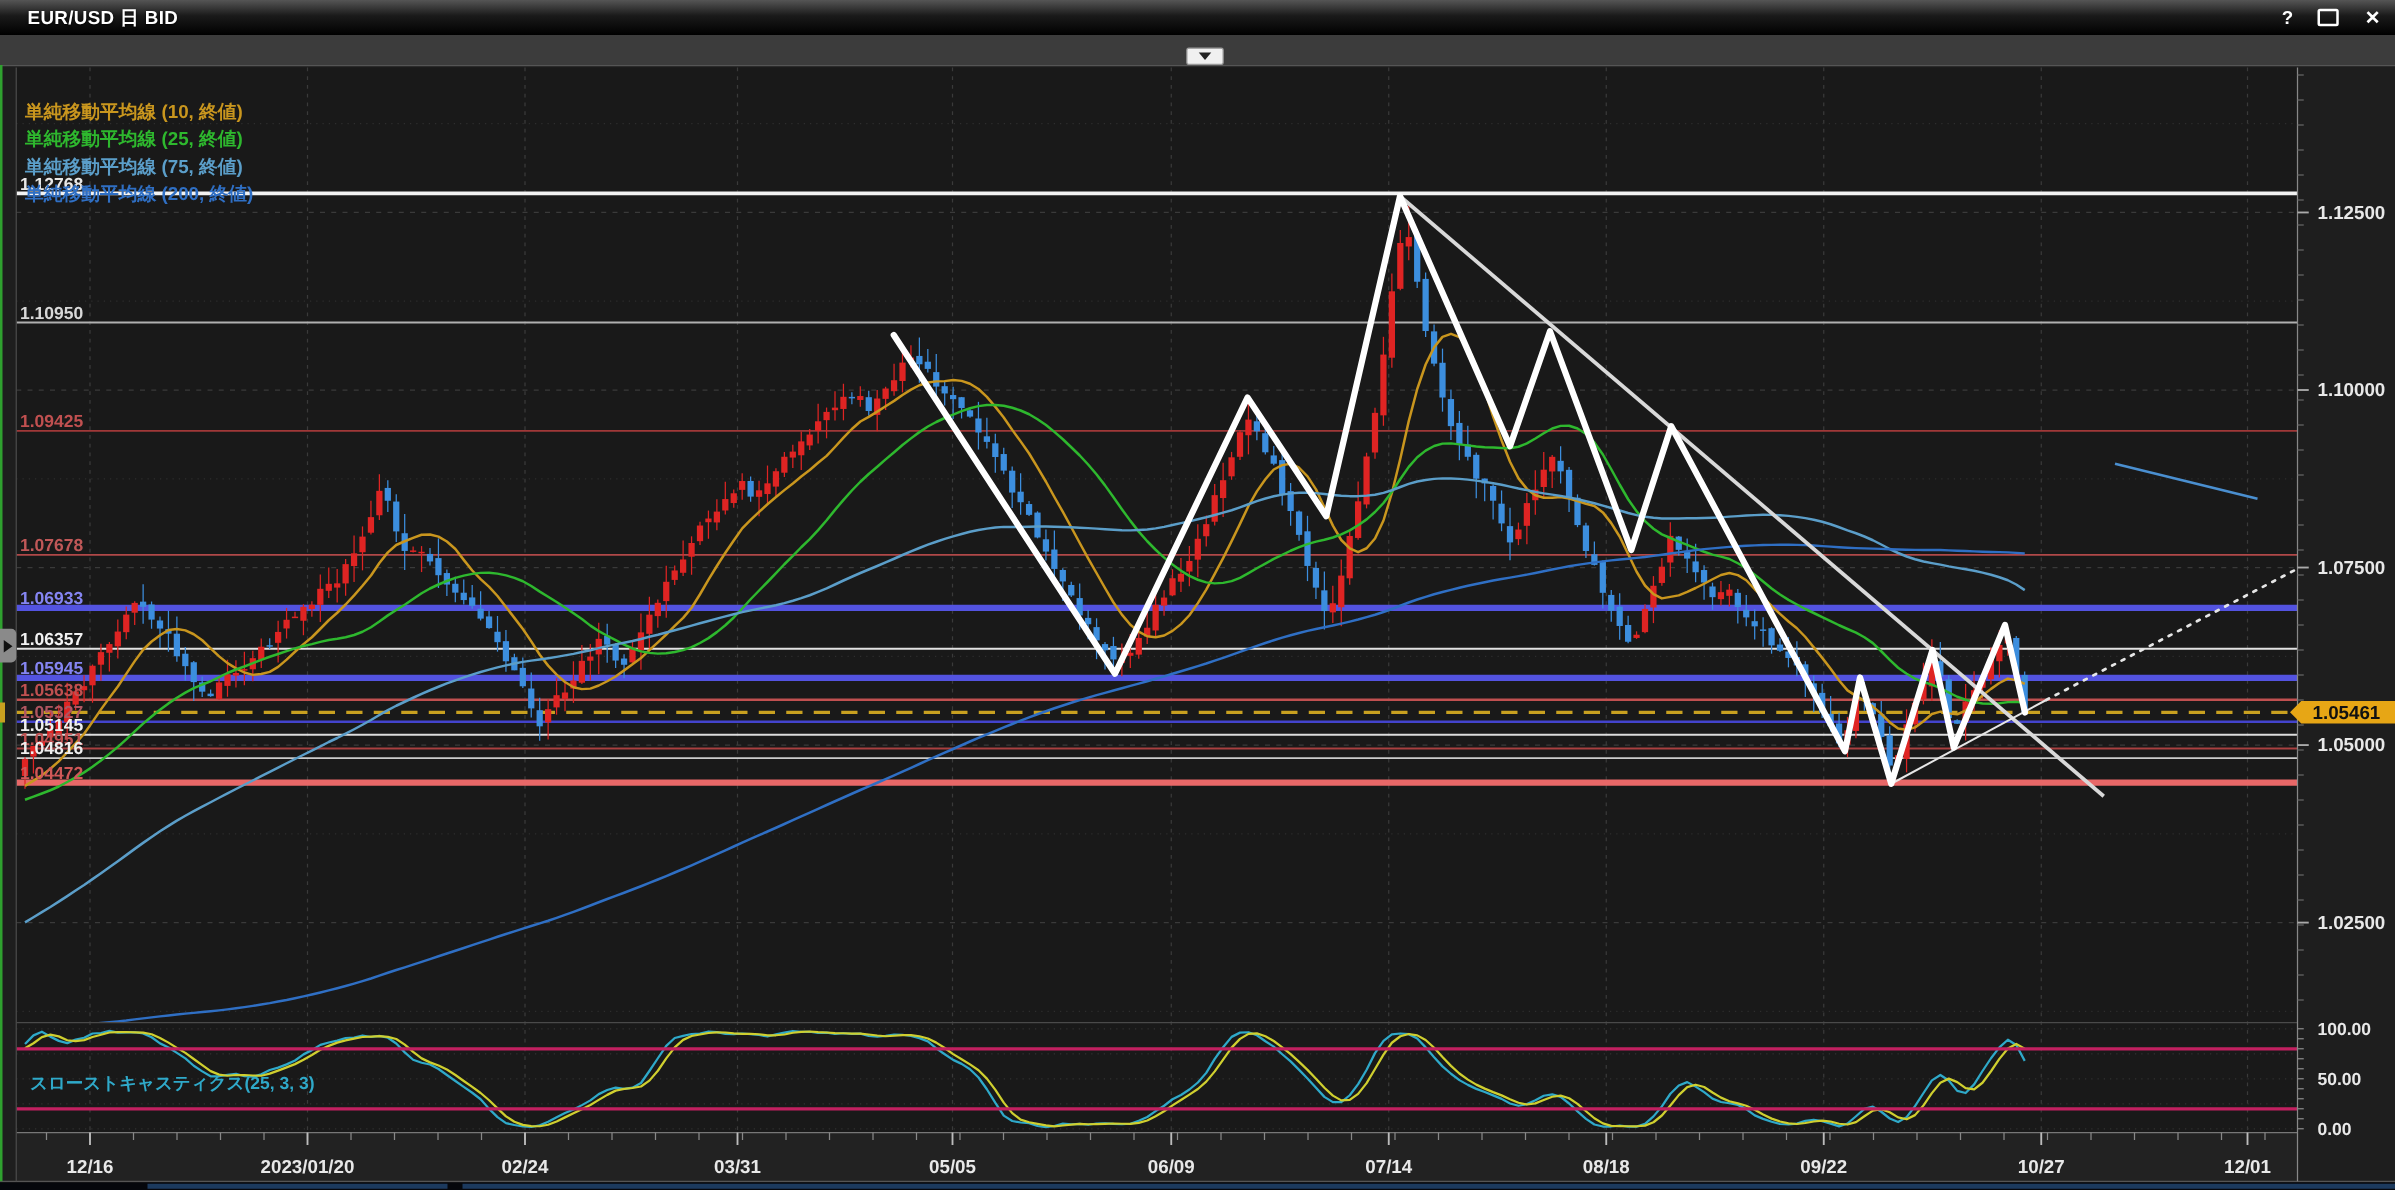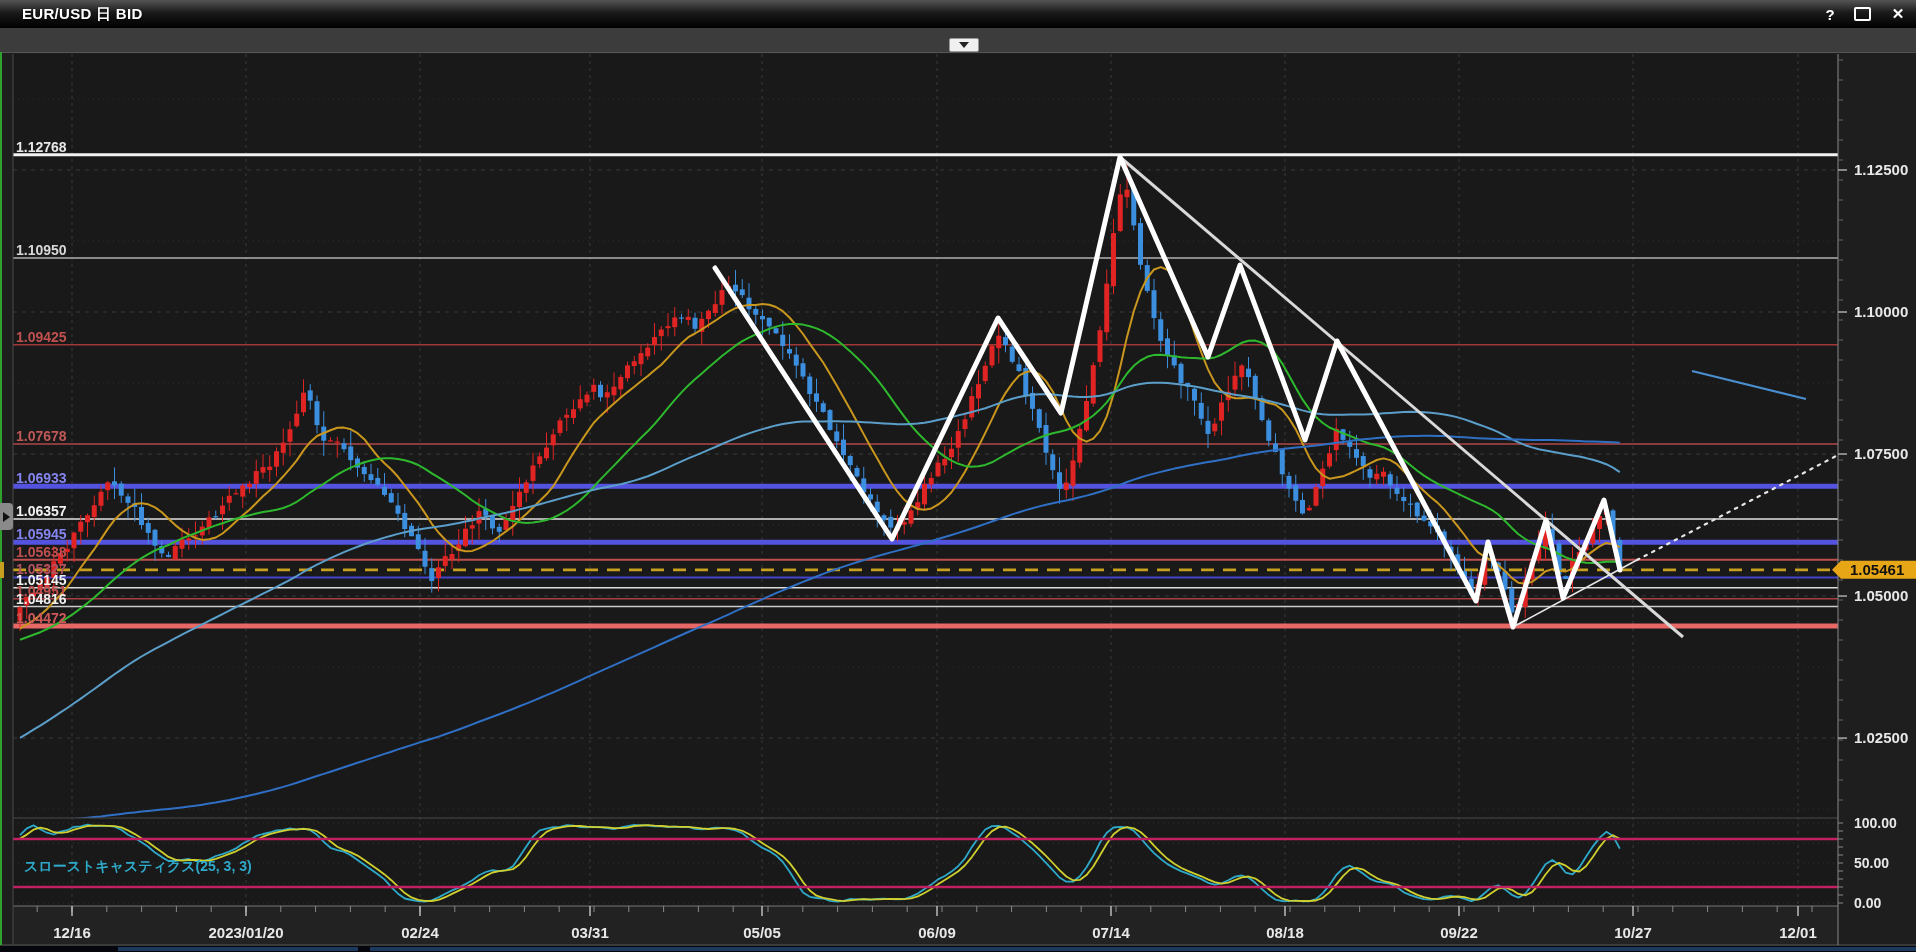--- a/index.html
+++ b/index.html
@@ -764,20 +764,26 @@
         <text x="1850" y="574.8605900000002" fill="#111111" font-size="15" font-weight="bold">1.05461</text>
       </svg>
   </div>
 
   <div id="left-edge"></div>
   <div id="left-marker-tab">
     <div class="tri"></div>
   </div>
   <div id="left-price-tick"></div>
 
+  <div id="legend">
+    <div style="color: rgb(201, 150, 30);">単純移動平均線 (10, 終値)</div>
+    <div style="color: rgb(46, 184, 46);">単純移動平均線 (25, 終値)</div>
+    <div style="color: rgb(91, 158, 201);">単純移動平均線 (75, 終値)</div>
+    <div style="color: rgb(47, 111, 196);">単純移動平均線 (200, 終値)</div>
+  </div>
 
   <div id="stoch-legend" style="color: rgb(47, 169, 201);">スローストキャスティクス(25, 3, 3)</div>
 
   <div id="bottombar">
     <div class="seg" style="left:118px;width:240px;"></div>
     <div class="seg" style="left:370px;width:1546px;"></div>
   </div>
 </div>
 
 </body></html>

